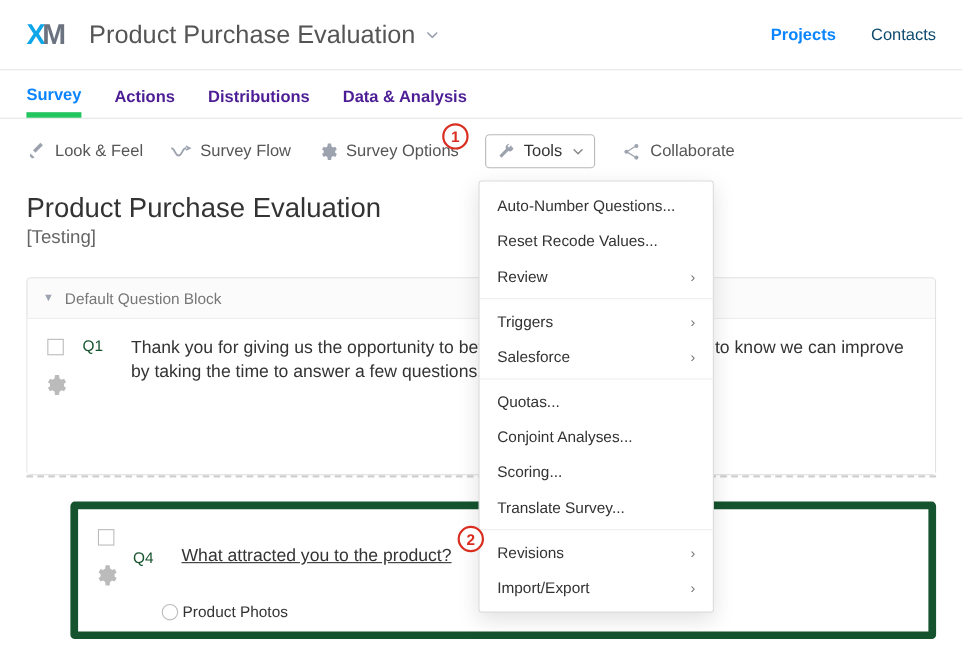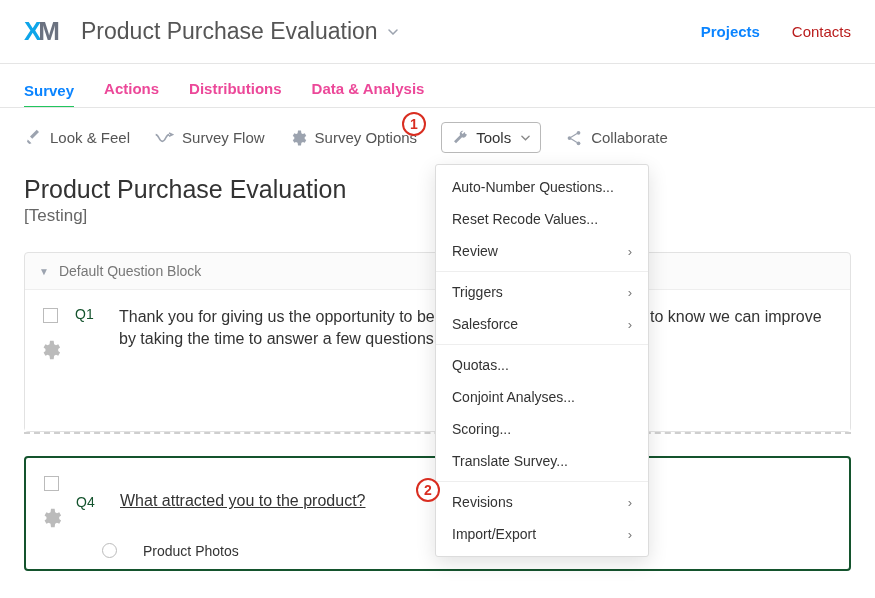--- a/index.html
+++ b/index.html
@@ -37,44 +37,44 @@
     color: #555;
     display: flex;
     align-items: center;
     gap: 10px;
   }
   .project-title .chev { color: #9ca3af; font-size: 12px; }
   .topbar-spacer { flex: 1; }
   .topnav a {
     margin-left: 28px;
     font-size: 15px;
-    color: #b91c1c;
+    color: #0c4a6e;
     text-decoration: none;
   }
   .topnav a.active { color: #0a84ff; font-weight: 600; }
 
   
   .tabbar {
     display: flex;
     align-items: flex-end;
     gap: 30px;
     padding: 0 24px;
     height: 44px;
     border-bottom: 1px solid #e5e5e5;
   }
   .tabbar .tab {
     font-size: 15px;
     font-weight: 600;
-    color: #ec4899;
+    color: #4c1d95;
     padding: 10px 0 10px;
     cursor: pointer;
   }
   .tabbar .tab.active {
     color: #0a84ff;
-    border-bottom: 1px solid #22c55e;
+    border-bottom: 5px solid #22c55e;
     padding-bottom: 7px;
   }
 
   
   .toolbar {
     display: flex;
     align-items: center;
     gap: 24px;
     padding: 14px 24px 14px;
   }
@@ -133,26 +133,27 @@
 
   .dashed-sep {
     border: none;
     border-top: 2px dashed #cfcfcf;
     margin: 0;
   }
 
   .question2 {
     margin-top: 22px;
     background: #fff;
-    border: 2px solid #14532d;
+    border: 7px solid #14532d;
     border-radius: 4px;
     padding: 16px 14px 10px 14px;
+    margin-left: 40px;
   }
   .q2row1 { display:flex; align-items:center; gap: 14px; }
-  .option-row { display:flex; gap:26px; margin-left: 62px; margin-top: 14px; }
+  .option-row { display:flex; align-items:center; gap:4px; margin-left: 62px; margin-top: 14px; }
   .radio {
     width: 15px; height: 15px; border: 1.5px solid #bbb; border-radius: 50%;
   }
 
   
   .menu {
     position: absolute;
     top: 164px;
     left: 435px;
     width: 214px;

